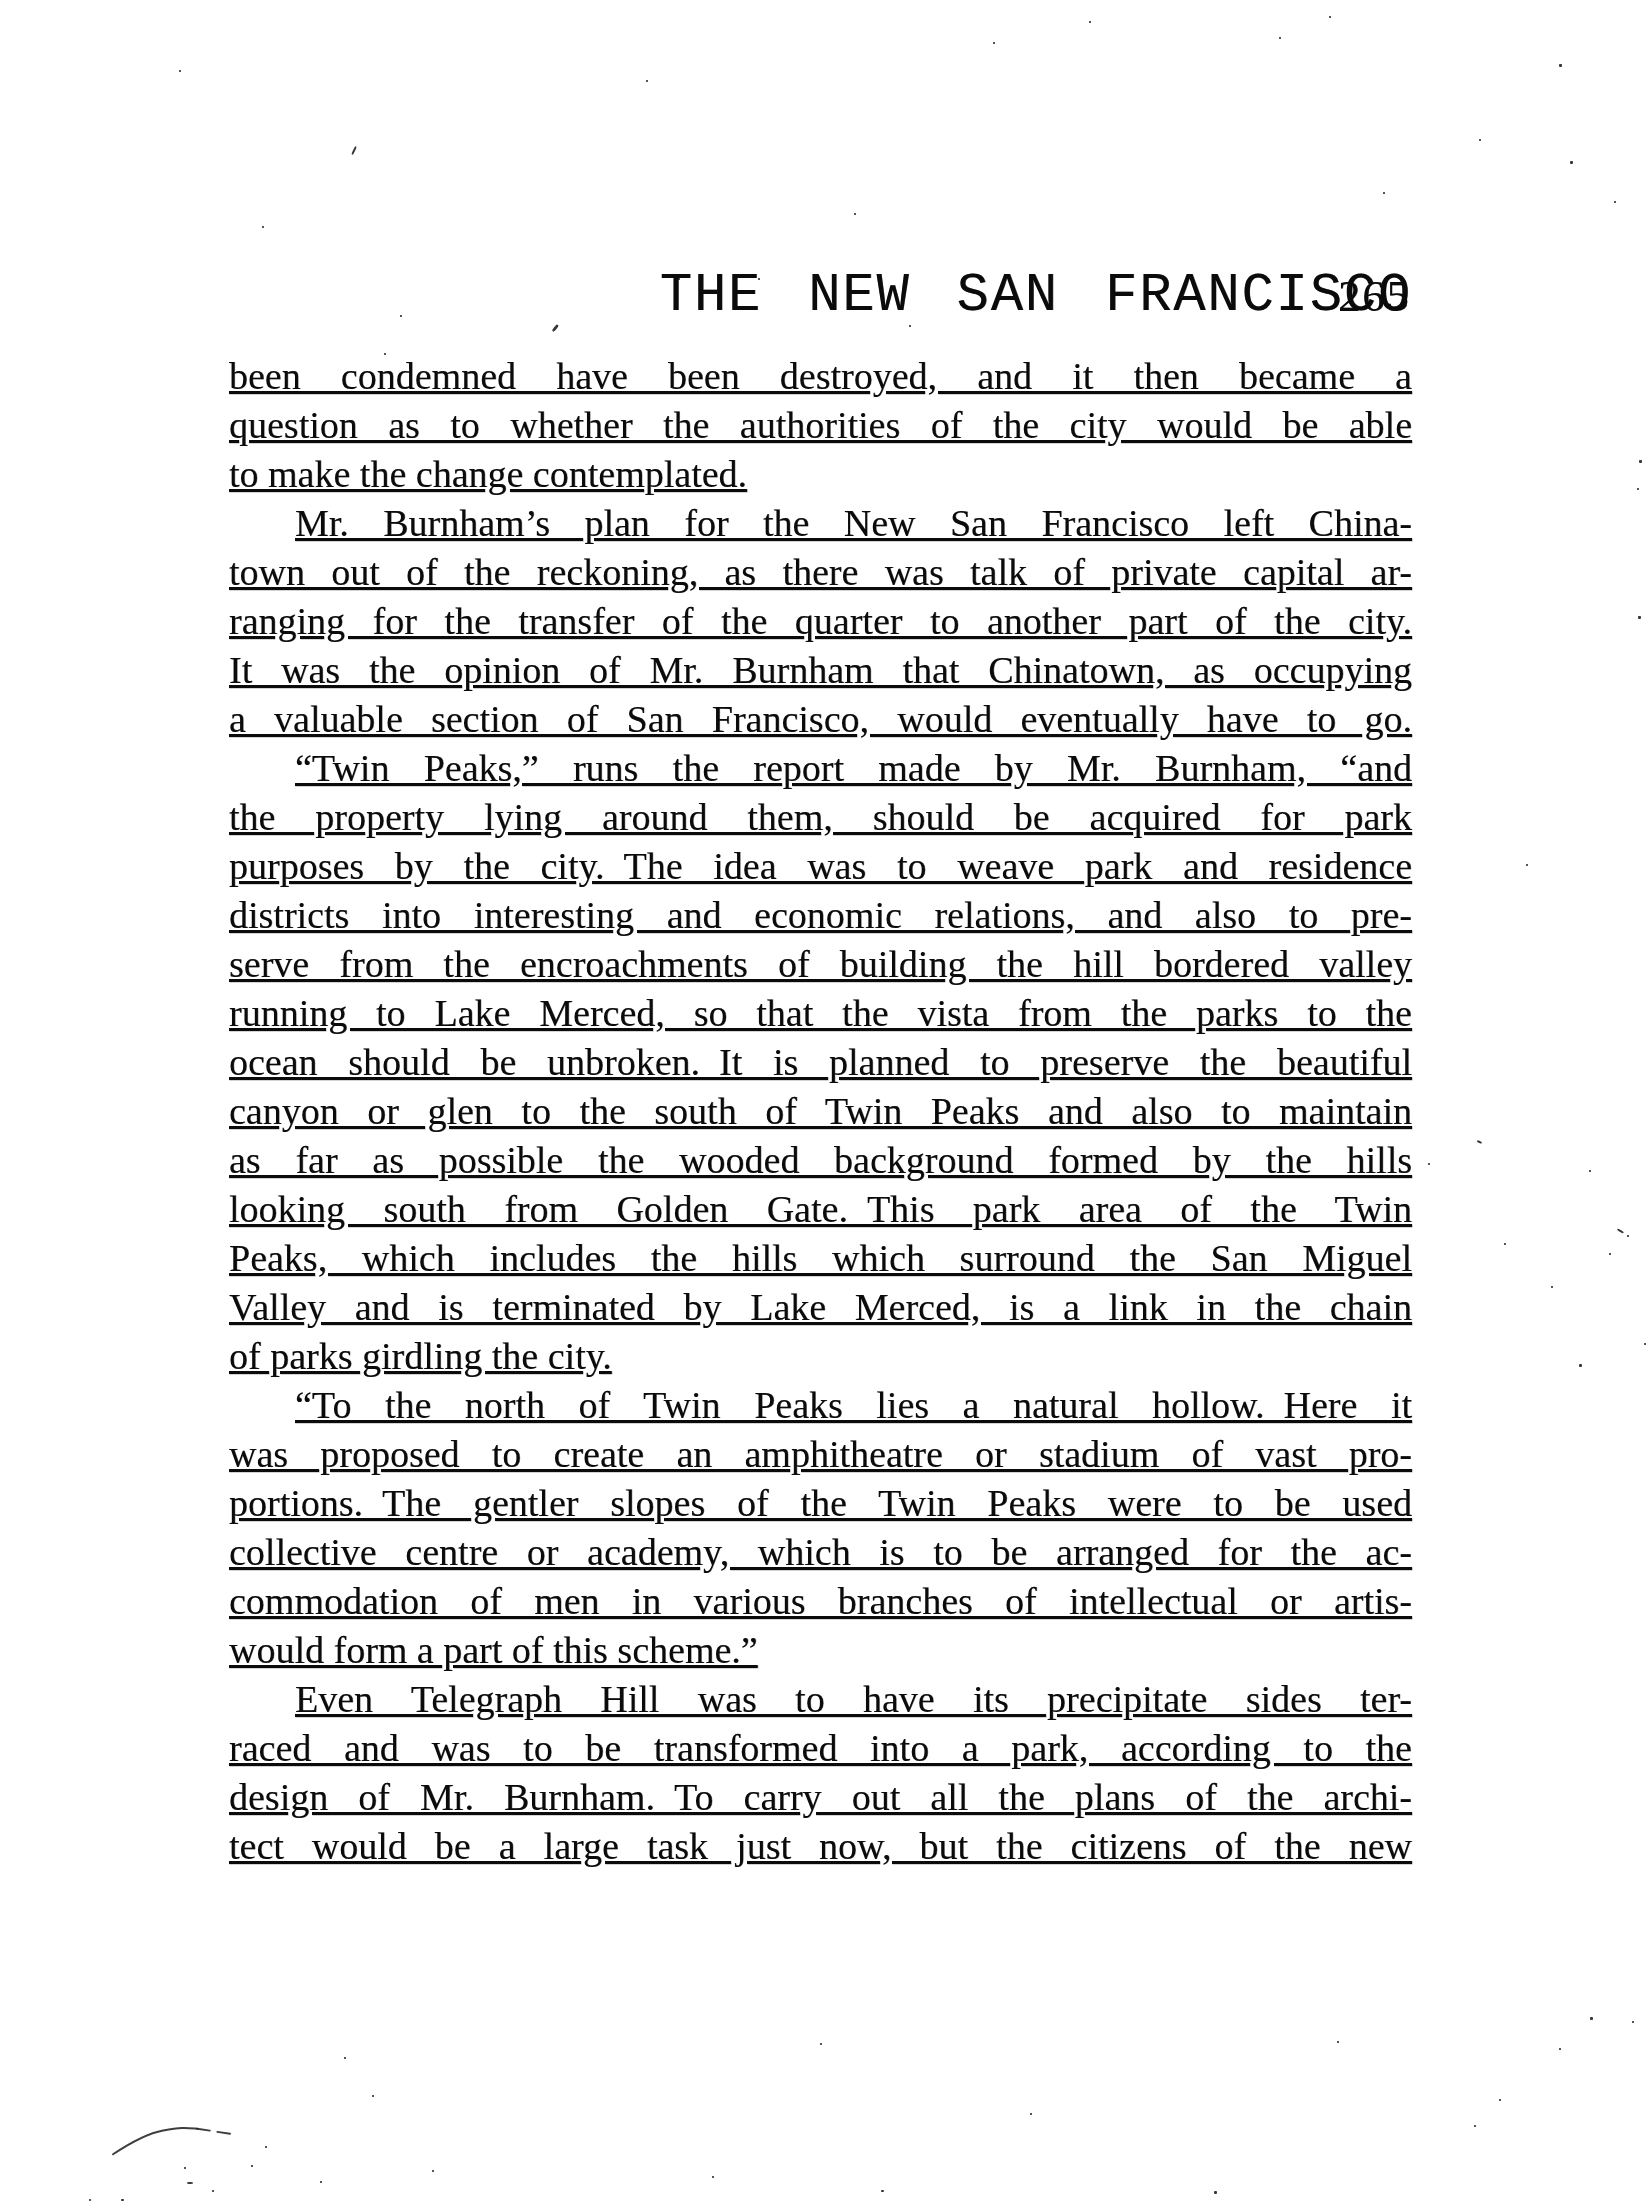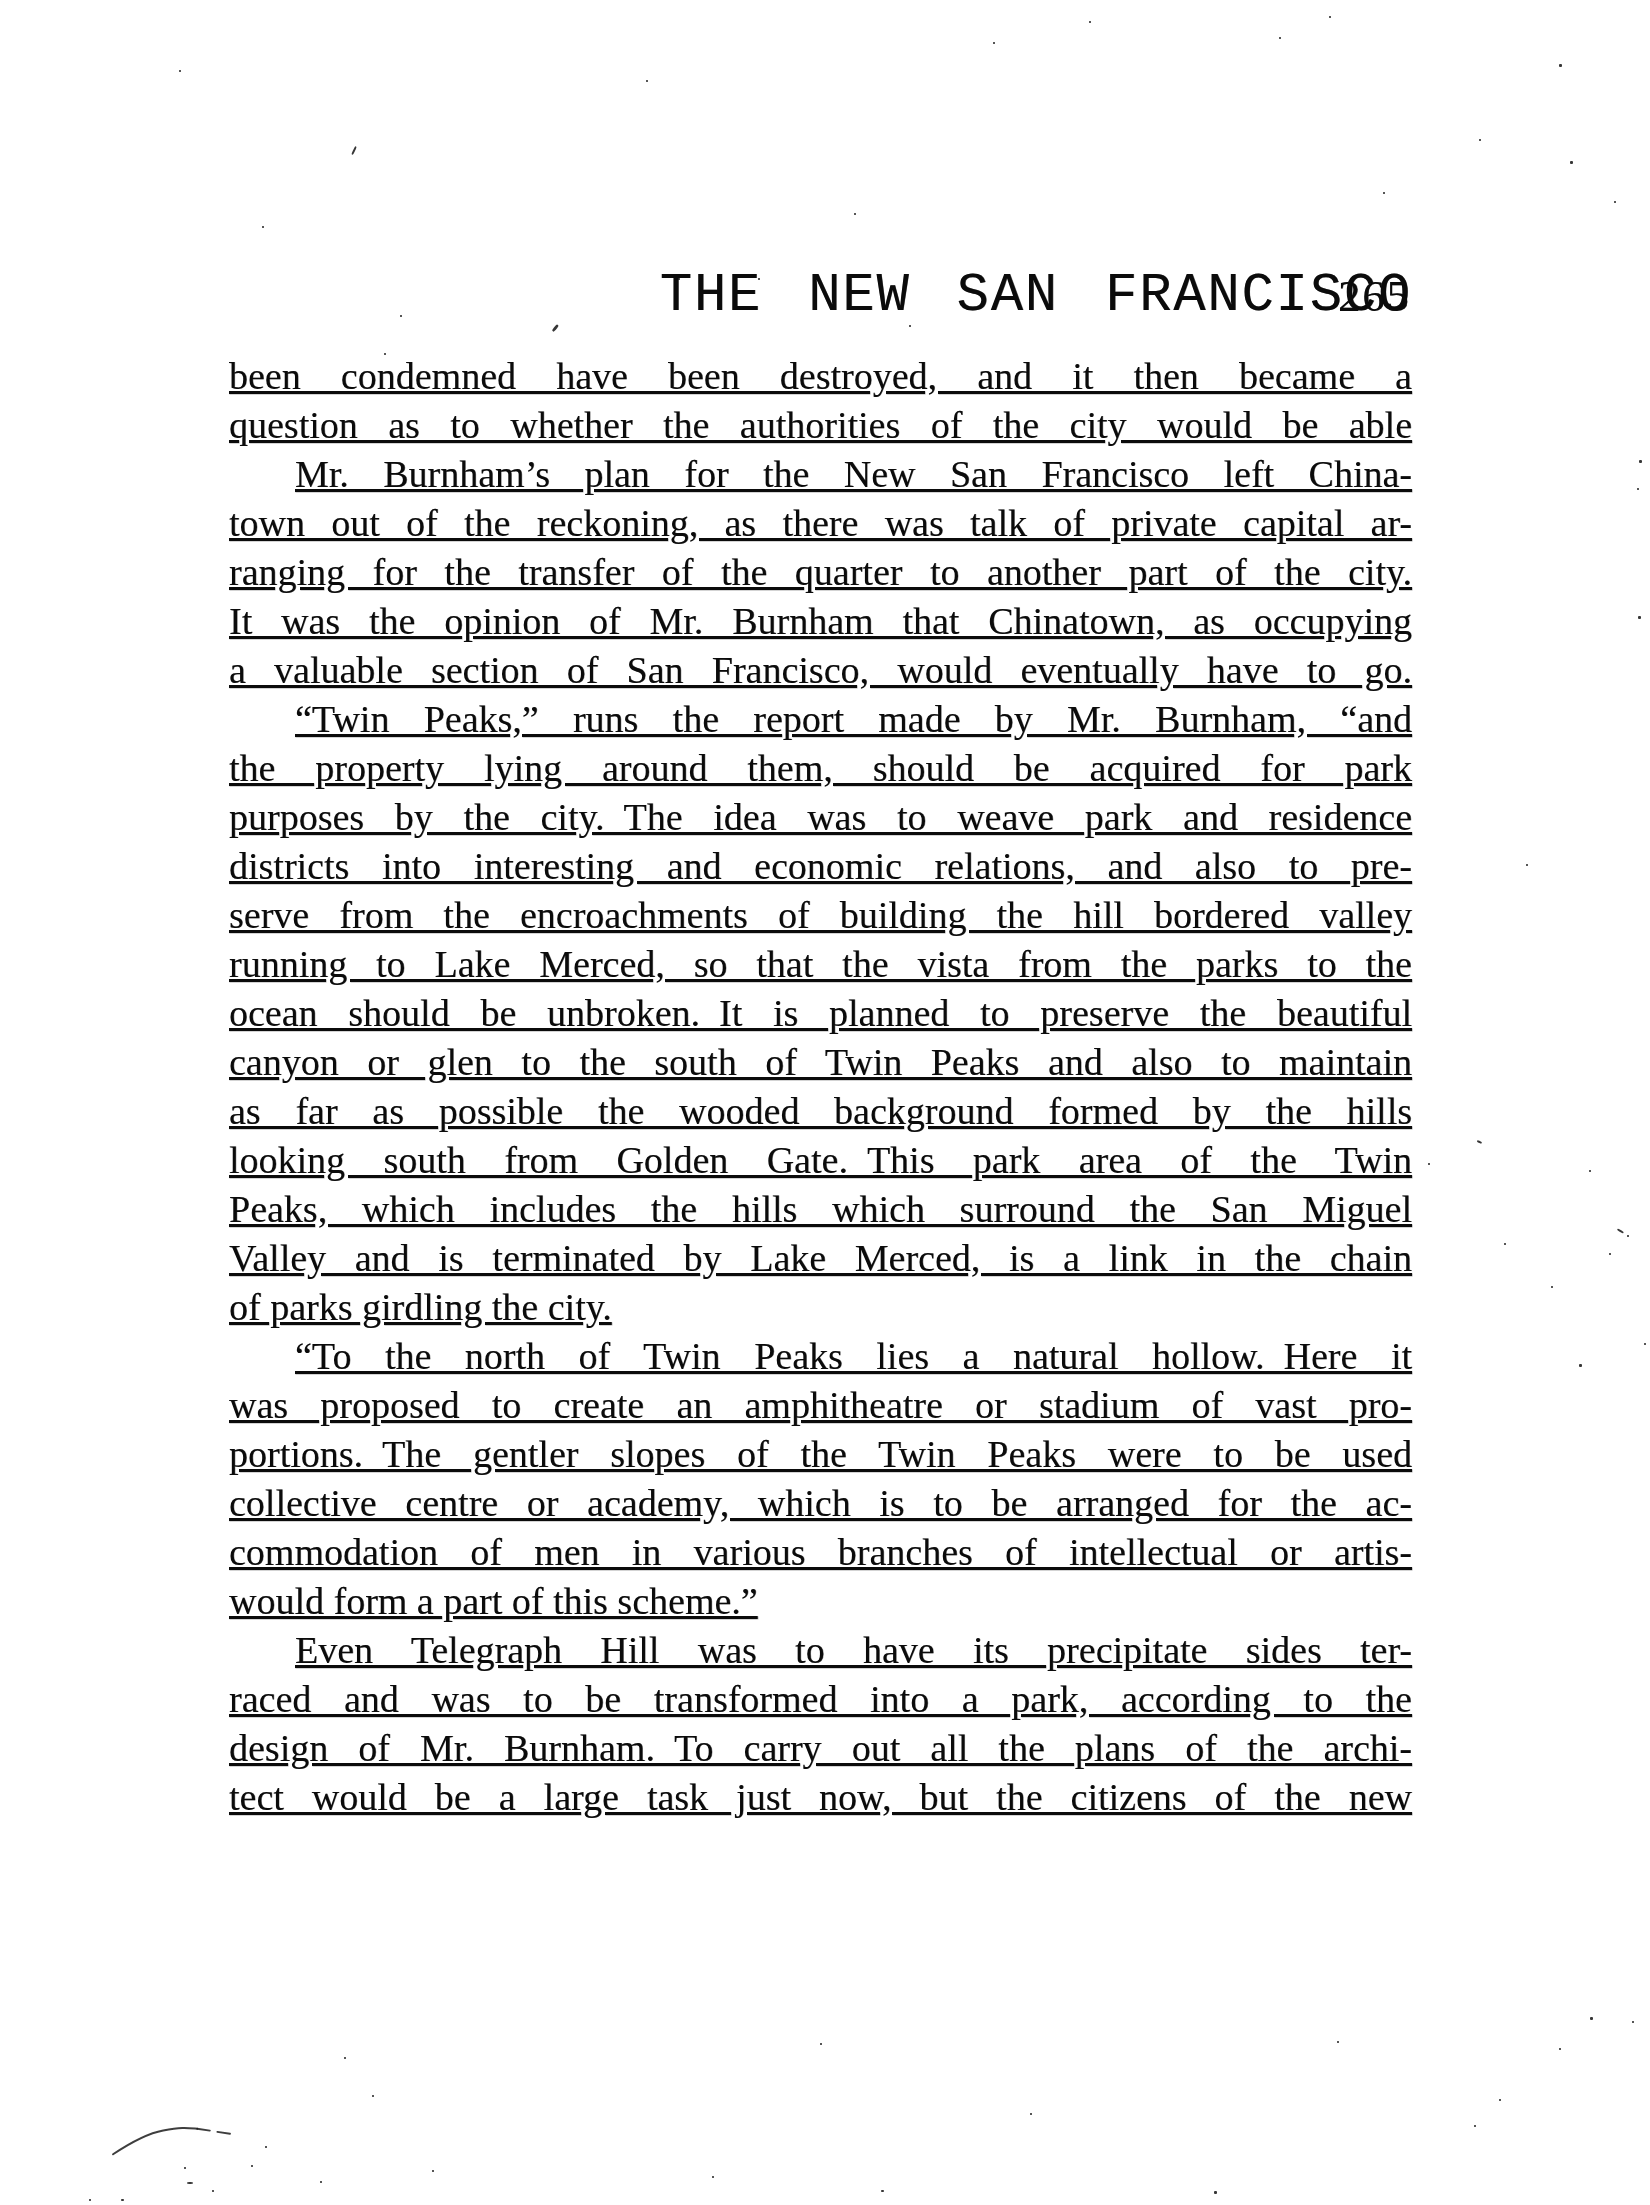--- a/index.html
+++ b/index.html
@@ -91,20 +91,21 @@
 
   <div class="running-header">
     <span class="header-title">THE NEW SAN FRANCISCO</span>
   </div>
 
   <span class="page-number">265</span>
 
   <div class="text-block" id="text-block">
       <div class="line">been condemned have been destroyed, and it then became a</div>
       <div class="line">question as to whether the authorities of the city would be able</div>
+      <div class="line last">to make the change contemplated.</div>
       <div class="line indent">Mr. Burnham’s plan for the New San Francisco left China-</div>
       <div class="line">town out of the reckoning, as there was talk of private capital ar-</div>
       <div class="line">ranging for the transfer of the quarter to another part of the city.</div>
       <div class="line">It was the opinion of Mr. Burnham that Chinatown, as occupying</div>
       <div class="line">a valuable section of San Francisco, would eventually have to go.</div>
       <div class="line indent">“Twin Peaks,” runs the report made by Mr. Burnham, “and</div>
       <div class="line">the property lying around them, should be acquired for park</div>
       <div class="line">purposes by the city. The idea was to weave park and residence</div>
       <div class="line">districts into interesting and economic relations, and also to pre-</div>
       <div class="line">serve from the encroachments of building the hill bordered valley</div>

